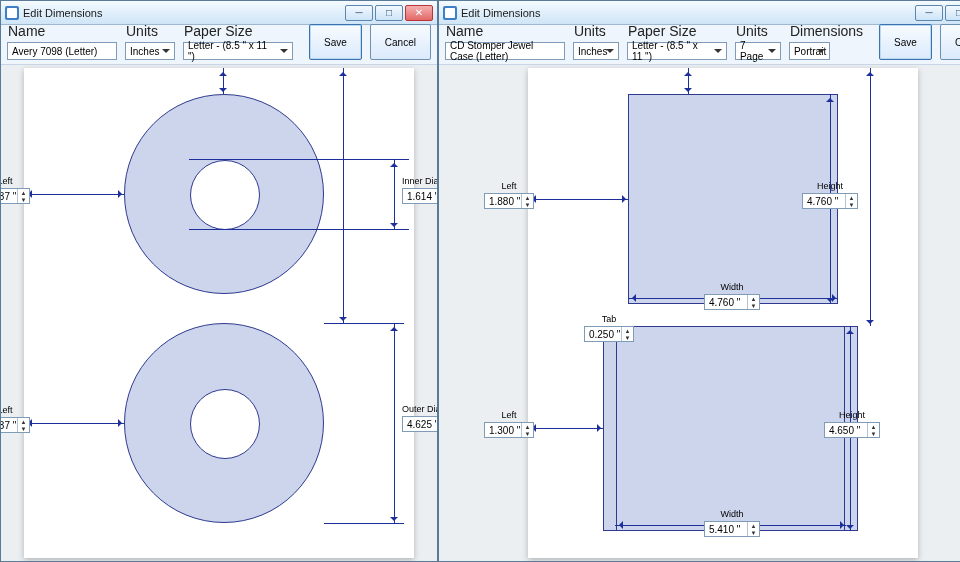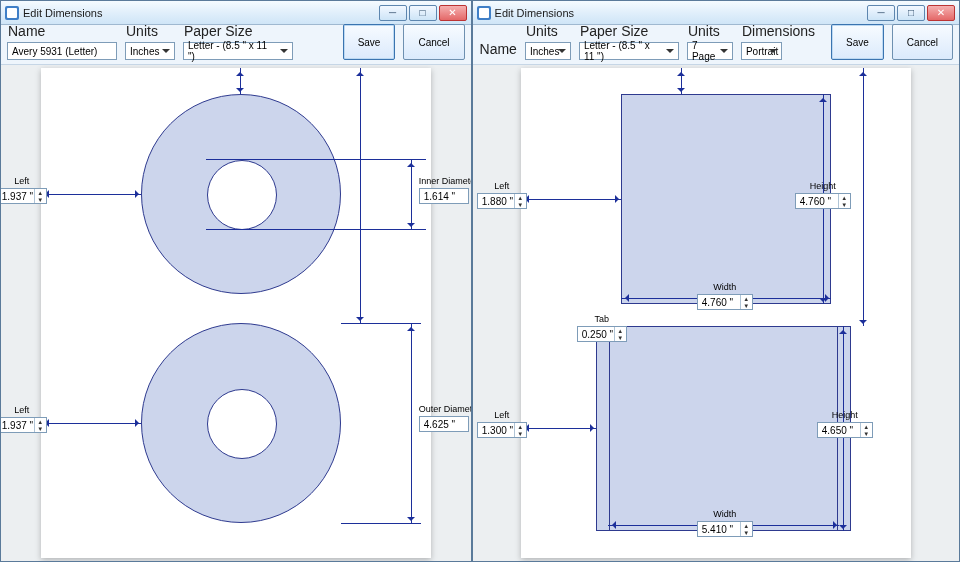--- a/index.html
+++ b/index.html
@@ -52,21 +52,21 @@
     <div class="winbtns">
       <div class="winbtn">─</div>
       <div class="winbtn">□</div>
       <div class="winbtn close">✕</div>
     </div>
   </div>
   <div class="toolbar">
     <div class="field">
       <div class="lbl">Name</div>
       <div class="ctrl" style="width:110px">
-          <span>Avery 5931 (Letter)</span>
+          <span>Avery 7098 (Letter)</span>
         </div>
     </div>
     <div class="field">
       <div class="lbl">Units</div>
       <div class="ctrl caret" style="width:50px">
           <span>Inches</span>
         </div>
     </div>
     <div class="field">
       <div class="lbl">Paper Size</div>
@@ -163,20 +163,23 @@
     <div class="title">Edit Dimensions</div>
     <div class="winbtns">
       <div class="winbtn">─</div>
       <div class="winbtn">□</div>
       <div class="winbtn close">✕</div>
     </div>
   </div>
   <div class="toolbar">
     <div class="field">
       <div class="lbl">Name</div>
+      <div class="ctrl" style="width:120px">
+          <span>CD Stomper Jewel Case (Letter)</span>
+        </div>
     </div>
     <div class="field">
       <div class="lbl">Units</div>
       <div class="ctrl caret" style="width:46px">
           <span>Inches</span>
         </div>
     </div>
     <div class="field">
       <div class="lbl">Paper Size</div>
       <div class="ctrl caret" style="width:100px">

